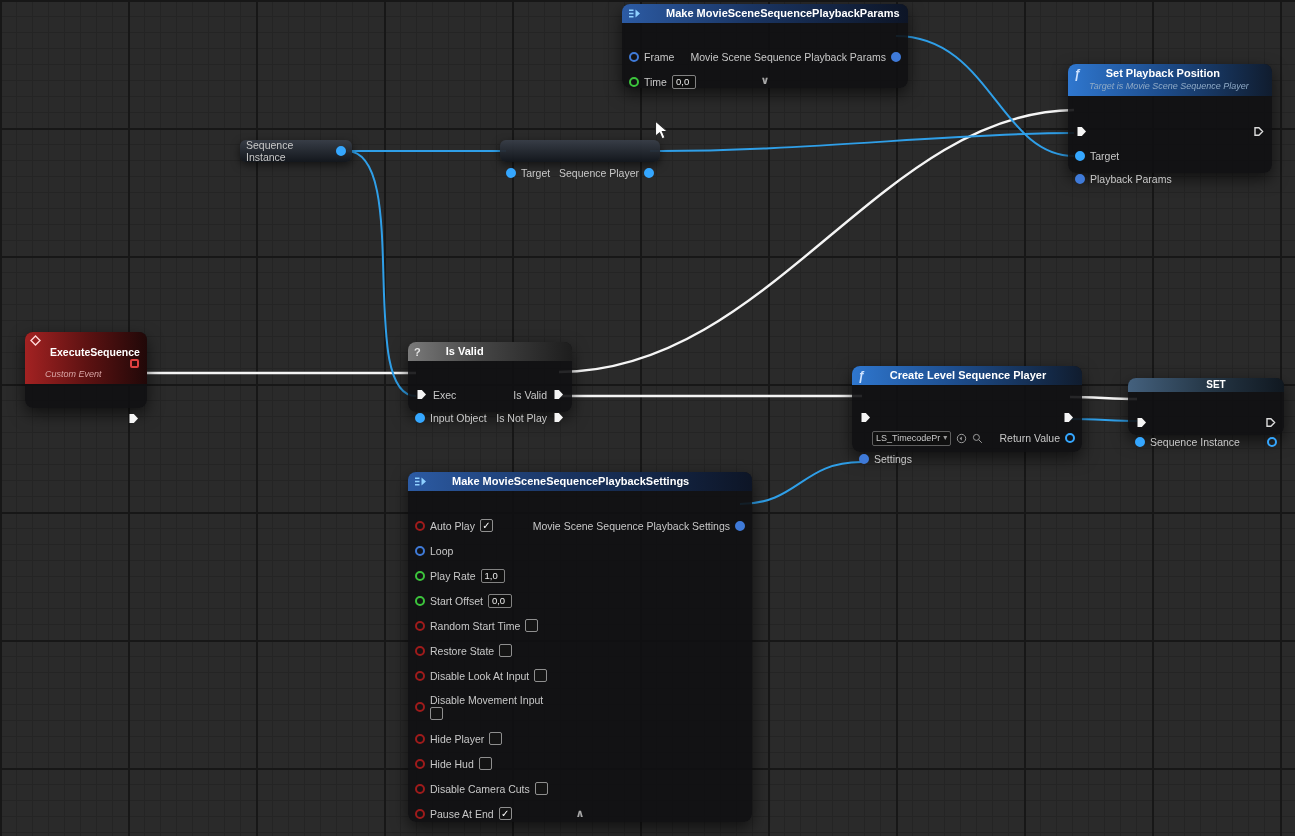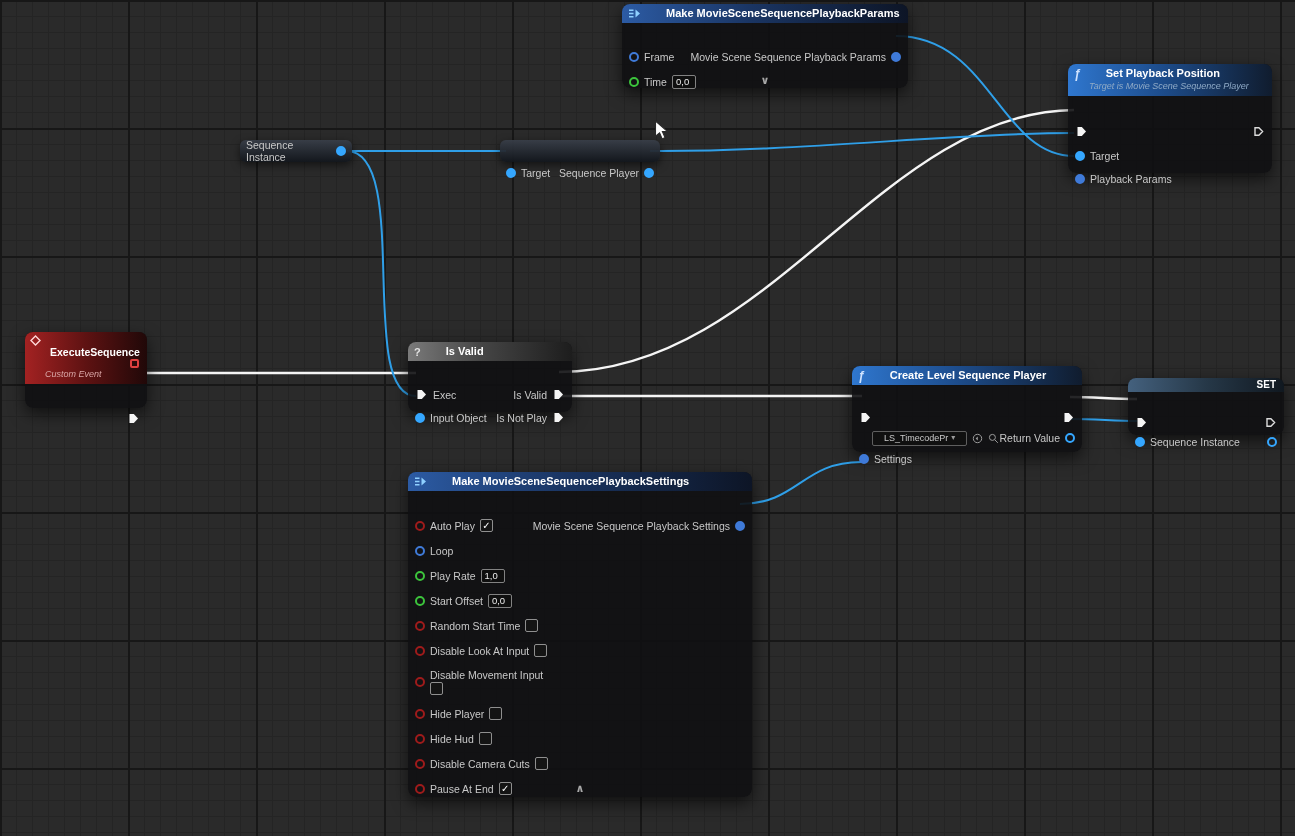--- a/index.html
+++ b/index.html
@@ -21,42 +21,42 @@
     box-shadow:0 6px 16px rgba(0,0,0,0.60);color:#c8c8c8;font-size:10.5px;z-index:2;
   }
   .nheader{display:flex;align-items:center;gap:5px;padding:3px 8px 3px 6px;border-radius:8px 8px 0 0;min-height:19px;}
   .nheader.twoline{flex-wrap:wrap;row-gap:0;padding-bottom:4px;}
   .ntitle{font-weight:bold;font-size:11px;color:#ffffff;white-space:nowrap;line-height:13px;padding-left:20px;}
   .nsub{font-style:italic;font-size:9px;line-height:12px;white-space:nowrap;flex-basis:100%;padding-left:15px;}
   .h-fn{background:linear-gradient(90deg,#2f77cf 0%,#1d4d8d 45%,#101c2e 100%);}
   .h-make{background:linear-gradient(90deg,#2c5ba4 0%,#1a3563 45%,#0d1526 100%);}
   .h-event{background:linear-gradient(90deg,#a32222 0%,#5e1212 50%,#200808 100%);}
   .h-macro{background:linear-gradient(90deg,#7a7a7a 0%,#454545 45%,#1d1d1d 100%);}
-  .h-set{background:linear-gradient(90deg,#44617e 0%,#263848 50%,#101820 100%);justify-content:flex-end;min-height:14px;padding:1px 8px;}
+  .h-set{background:linear-gradient(90deg,#44617e 0%,#263848 50%,#101820 100%);justify-content:center;min-height:14px;padding:1px 8px;}
   .fnicon{font-style:italic;font-weight:bold;color:#cfe3ff;font-size:12px;line-height:12px;}
   .qicon{font-weight:bold;color:#e3e3e3;font-size:11px;}
   .prow{display:flex;justify-content:space-between;align-items:center;padding:0 7px;height:24px;}
   .pin{display:flex;align-items:center;gap:5px;white-space:nowrap;margin-top:44px;}
   .pin.out{flex-direction:row-reverse;}
   .plabel{color:#c8c8c8;}
   .dot{width:10px;height:10px;border-radius:50%;border:2px solid var(--c,#35a7ff);flex:none;background:transparent;}
   .dot.filled{background:var(--c,#35a7ff);}
   .sq{width:9px;height:9px;border:2px solid #e04040;border-radius:2px;flex:none;margin-left:auto;}
   .execpin svg{display:block;}
   .checkbox{width:13px;height:13px;border:1px solid #8f8f8f;border-radius:2px;background:#141414;color:#fff;font-size:10px;line-height:11px;text-align:center;flex:none;}
   .field{min-width:24px;height:14px;padding:0 3px;border:1px solid #828282;border-radius:2px;background:#0f0f0f;color:#ececec;font-size:9.5px;line-height:12px;}
   .chevrow{height:16px;display:flex;align-items:center;justify-content:center;}
   .chev{color:#a8a8a8;font-size:11px;font-weight:bold;line-height:12px;}
   .stack{display:flex;flex-direction:column;gap:1px;align-items:flex-start;}
   .varnode{
     position:absolute;height:22px;display:flex;align-items:center;justify-content:space-between;gap:6px;
     padding:0 6px;background:linear-gradient(180deg,rgba(56,62,72,0.95),rgba(18,22,28,0.95));
     border-radius:6px;box-shadow:0 3px 9px rgba(0,0,0,0.55);z-index:2;font-size:10.5px;color:#dfe4ea;
   }
-  .assetbox{display:flex;align-items:center;gap:3px;background:#101010;border:1px solid #5f5f5f;border-radius:2px;padding:0 11px;height:15px;font-size:9px;color:#c9c9c9;}
+  .assetbox{display:flex;align-items:center;gap:3px;background:#101010;border:1px solid #5f5f5f;border-radius:2px;padding:0 3px;height:15px;font-size:9px;color:#c9c9c9;}
   .comboarrow{color:#9a9a9a;font-size:8px;line-height:8px;}
   .miniicon{display:flex;align-items:center;}
   .cursor{position:absolute;left:654px;top:120px;z-index:9;}
 </style>
 </head>
 <body>
 
 <div class="canvas">
 
   <svg id="wires" width="1295" height="836">
@@ -329,20 +329,27 @@
     <div class="prow" style="height:25px">
       <span class="pin">
         <span class="dot" style="--c:#9e1b1b"></span>
         <span class="plabel">Random Start Time</span>
         <span class="checkbox"></span>
       </span>
     </div>
     <div class="prow" style="height:25px">
       <span class="pin">
         <span class="dot" style="--c:#9e1b1b"></span>
+        <span class="plabel">Restore State</span>
+        <span class="checkbox"></span>
+      </span>
+    </div>
+    <div class="prow" style="height:25px">
+      <span class="pin">
+        <span class="dot" style="--c:#9e1b1b"></span>
         <span class="plabel">Disable Look At Input</span>
         <span class="checkbox"></span>
       </span>
     </div>
     <div class="prow" style="height:38px">
       <span class="pin">
         <span class="dot" style="--c:#9e1b1b"></span>
         <span class="stack">
           <span class="plabel">Disable Movement Input</span>
           <span class="checkbox"></span>

